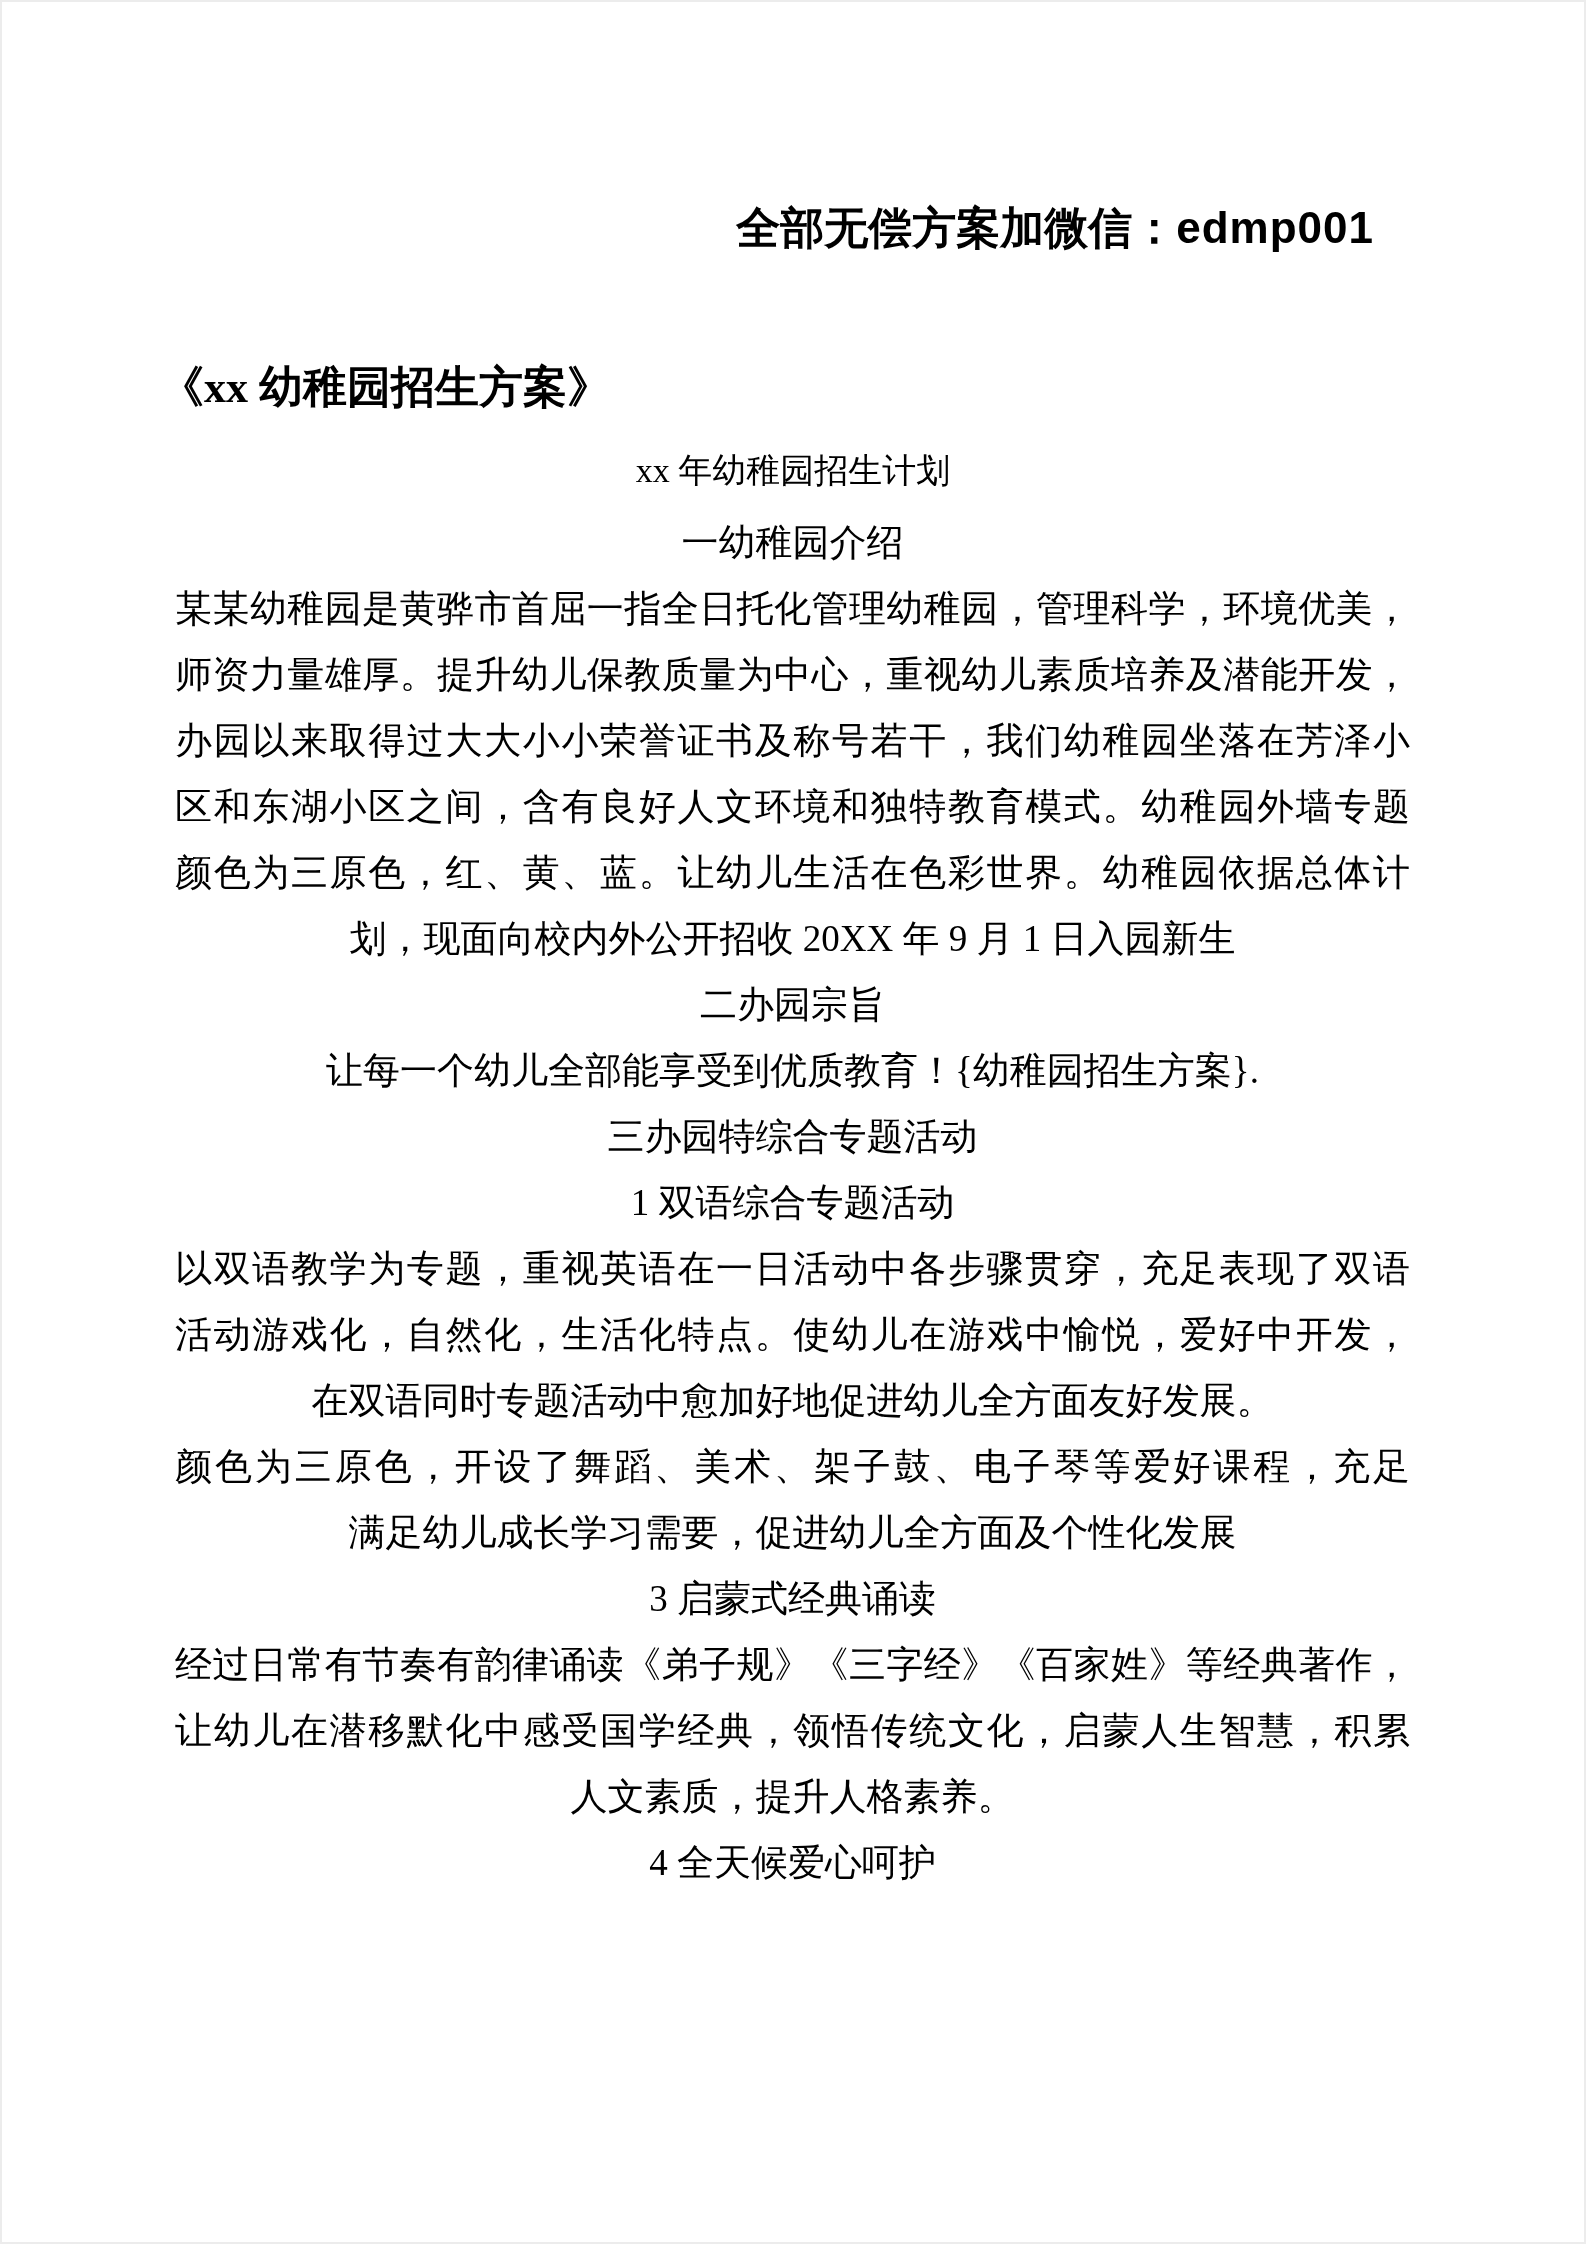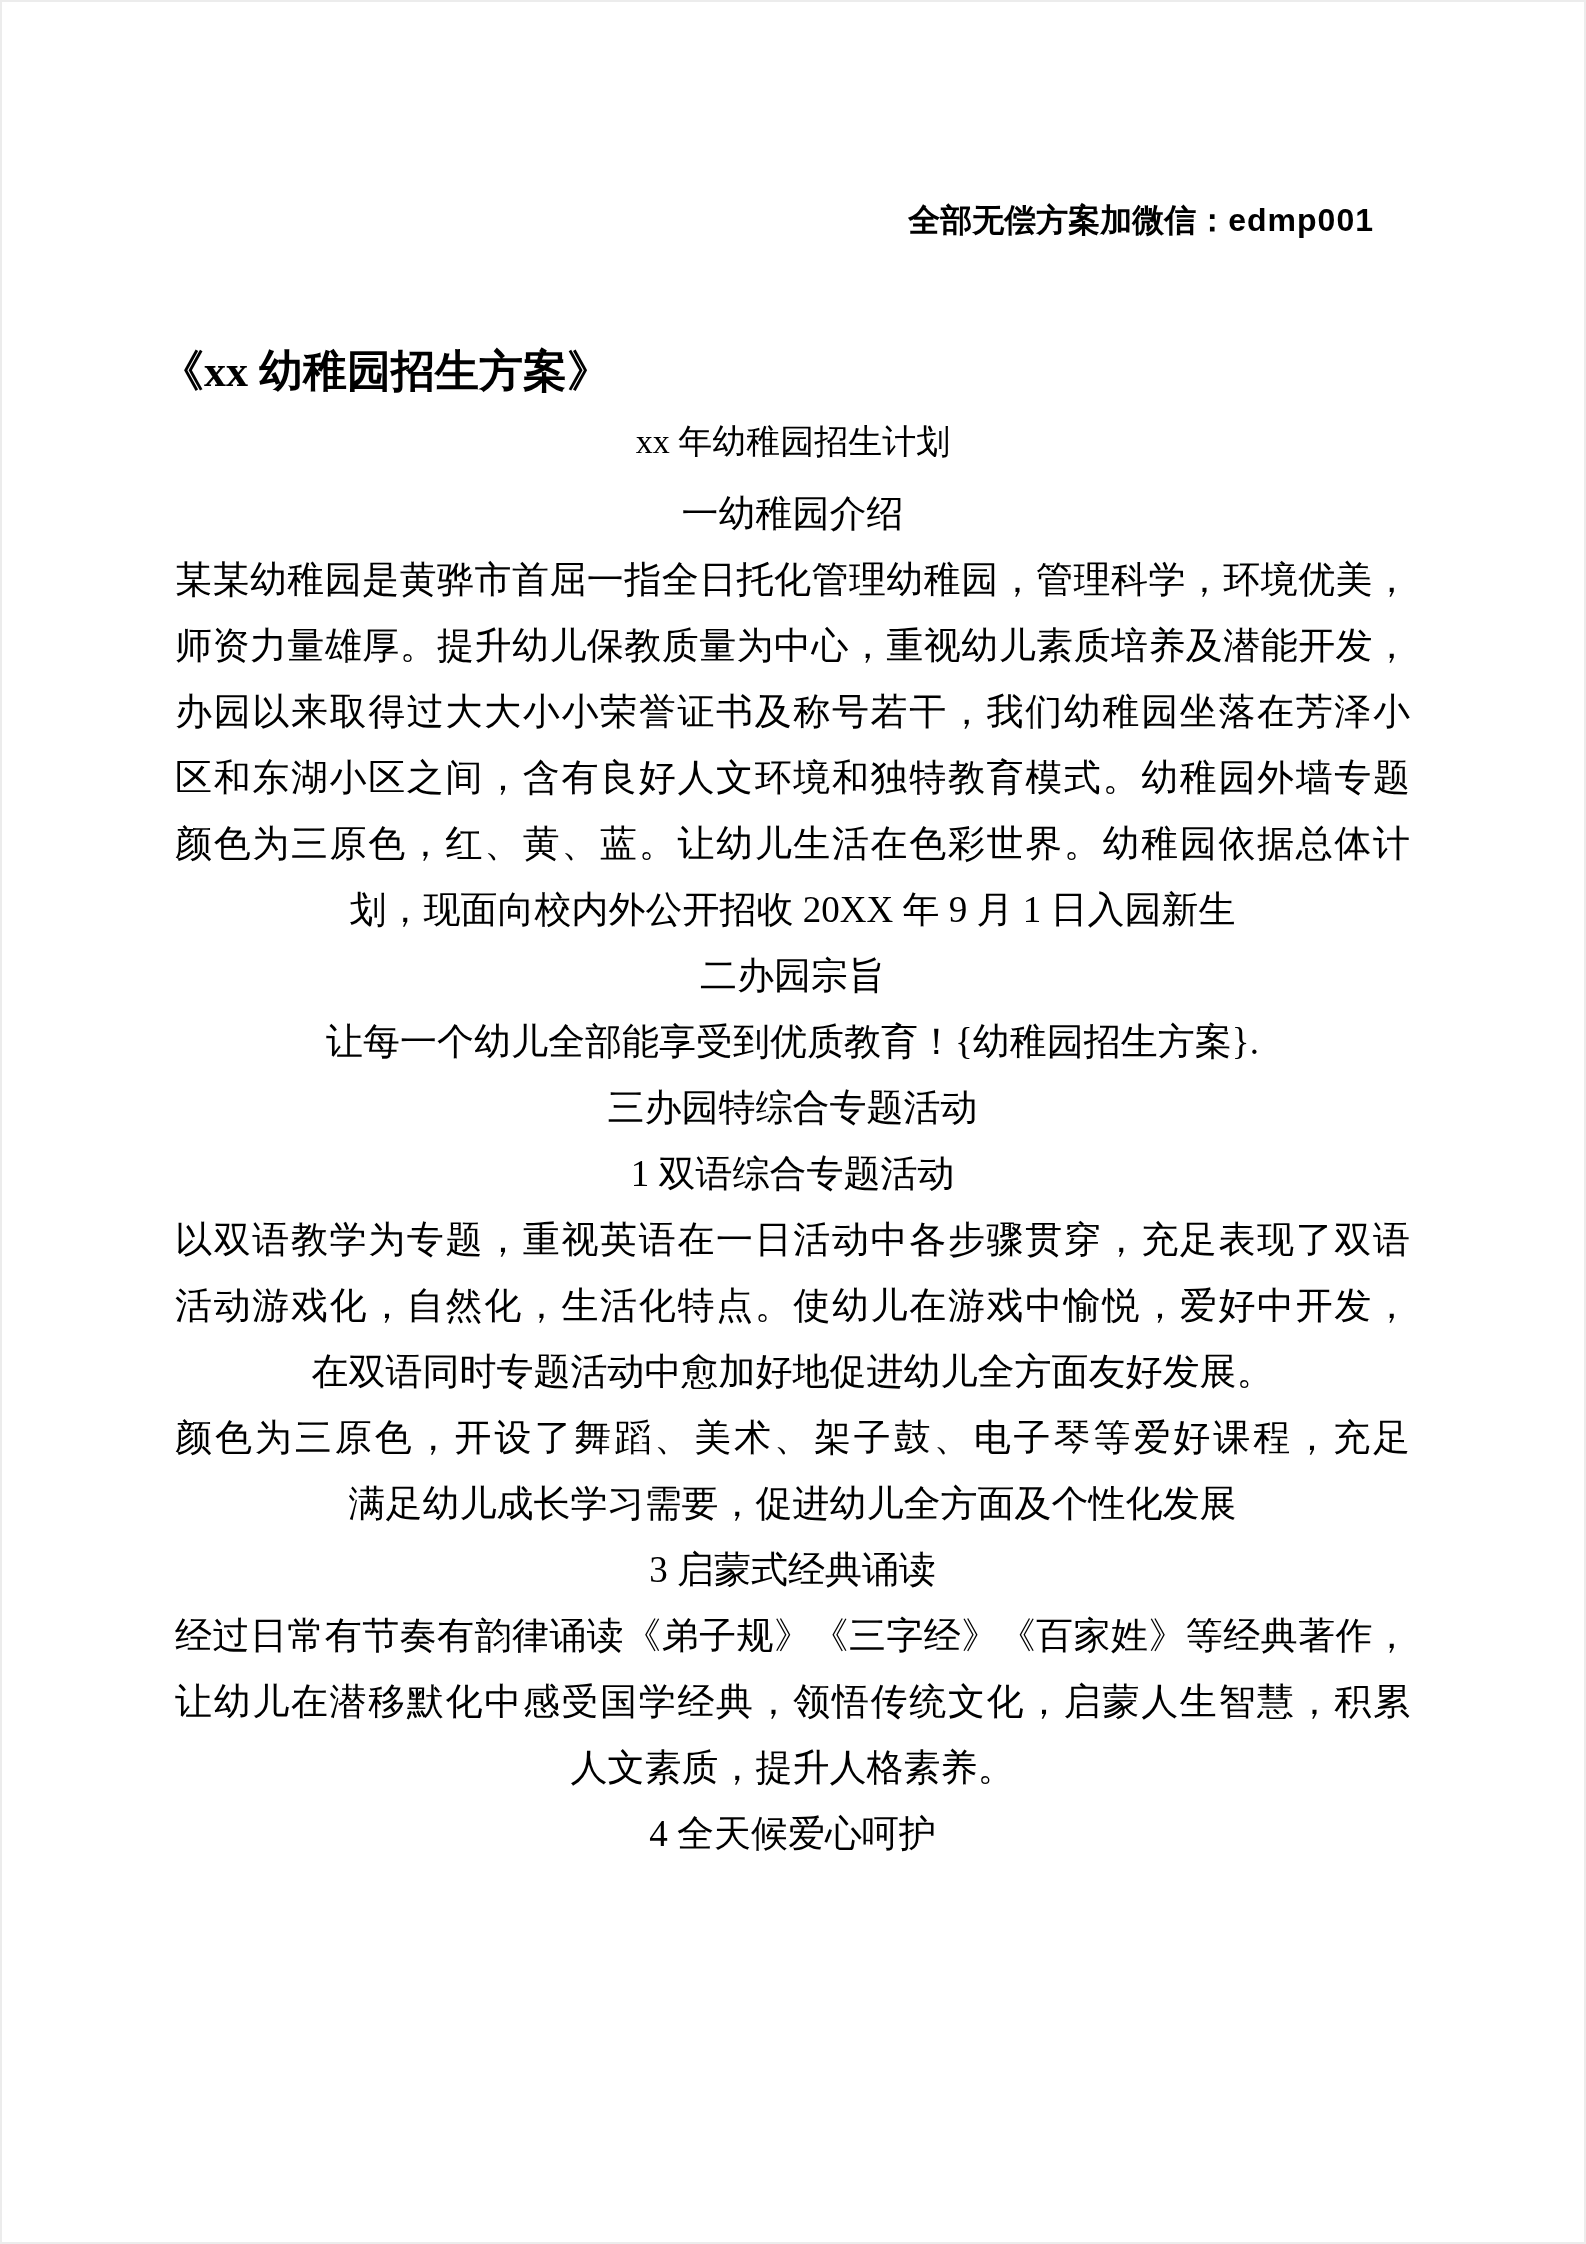--- a/index.html
+++ b/index.html
@@ -14,37 +14,37 @@
     background: #ffffff;
     color: #000000;
     font-family: "Liberation Serif", "DejaVu Serif", serif;
     box-shadow: inset 0 0 0 2px #ececec;
     overflow: hidden;
   }
   .watermark {
     padding-top: 200px;
     padding-right: 212px;
     text-align: right;
-    font-size: 32px;
+    font-size: 44px;
     font-weight: bold;
     line-height: 1.25;
     white-space: nowrap;
   }
   .watermark .code {
     font-family: "Liberation Sans", "DejaVu Sans", sans-serif;
     letter-spacing: 1px;
   }
   .doc-title {
     margin: 106px 0 0 160px;
     font-size: 44px;
     font-weight: bold;
     line-height: 1.2;
   }
   .doc-subtitle {
-    margin-top: 23px;
+    margin-top: 36px;
     text-align: center;
     font-size: 34px;
     line-height: 1.2;
   }
   .body-text {
     margin: 18px 176px 0 175px;
     font-size: 37px;
     line-height: 66px;
   }
   .body-line {

